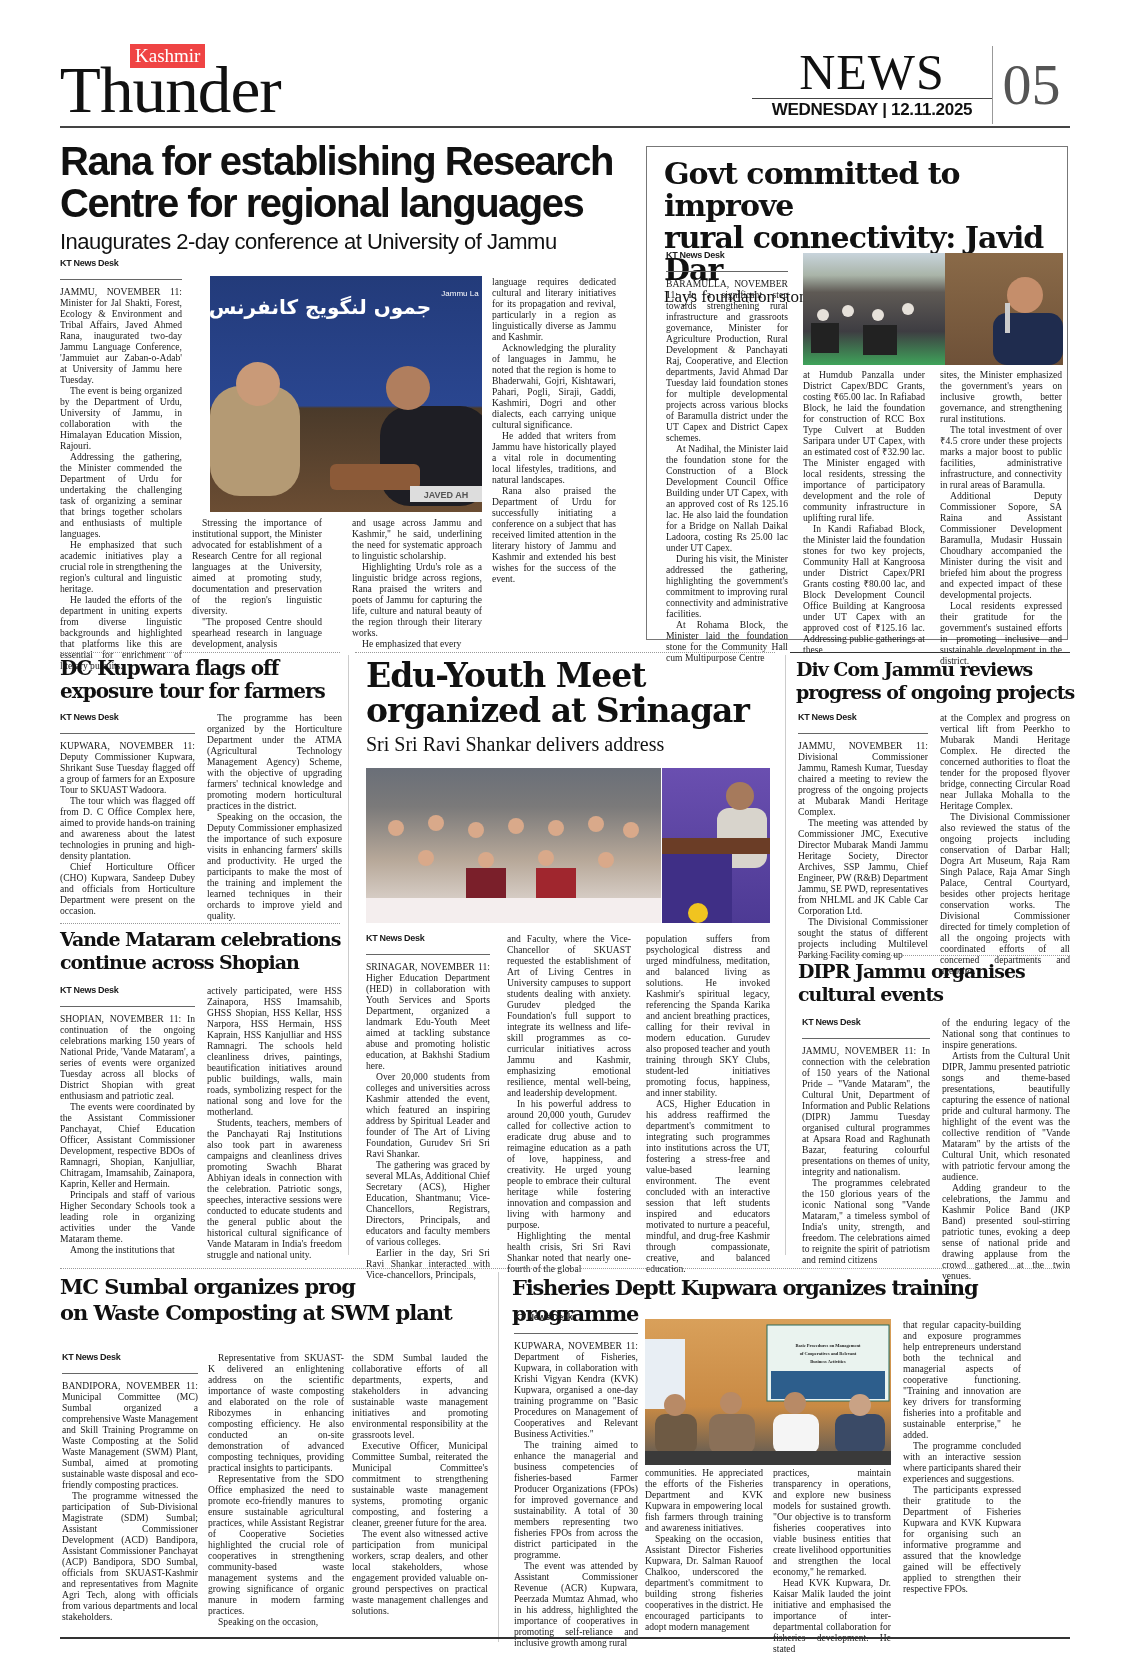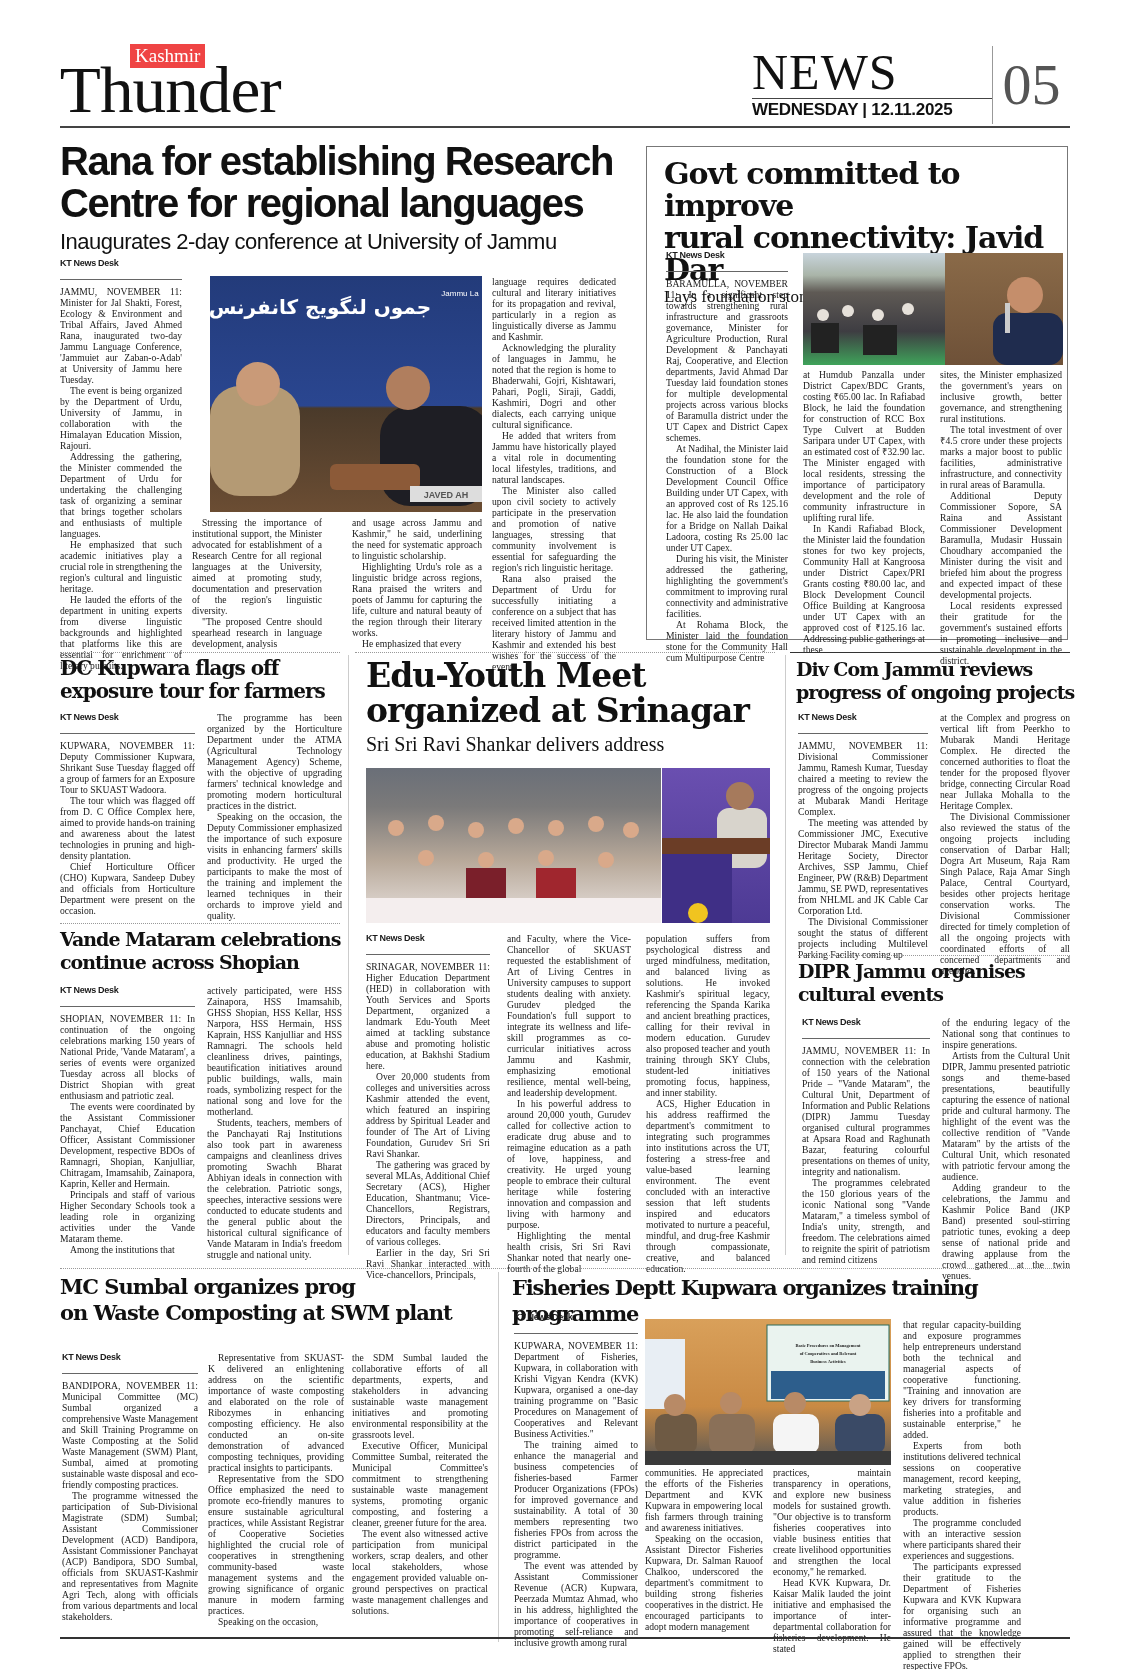--- a/index.html
+++ b/index.html
@@ -1,21 +1,21 @@
 <!DOCTYPE html>
 <html><head>
 <meta charset="utf-8">
 <style>
 *{box-sizing:border-box;margin:0;padding:0}
 body{width:1140px;height:1670px;background:#fff;font-family:"DejaVu Sans","Liberation Sans",sans-serif;color:#111;position:relative;overflow:hidden}
 .abs{position:absolute}
 .masthead{left:60px;top:40px;width:1010px;height:88px;border-bottom:2px solid #444}
 .brand-kashmir{position:absolute;left:70px;top:4px;background:#ef4444;color:#fff;font-family:"Liberation Serif",serif;font-size:19px;padding:0 5px;line-height:24px}
 .brand-thunder{position:absolute;left:2px;top:10px;font-family:"Liberation Serif",serif;font-size:66px;line-height:80px;letter-spacing:-1px;transform:scaleX(1.02)}
-.section-box{position:absolute;right:78px;top:6px;text-align:left}
+.section-box{position:absolute;right:78px;top:6px;text-align:center}
 .section-news{font-family:"Liberation Serif",serif;font-size:50px;line-height:52px;letter-spacing:1px}
 .section-rule{border-top:1px solid #444;width:240px;margin-left:auto}
 .section-date{font-family:"Liberation Sans",sans-serif;font-size:17px;font-weight:bold;line-height:22px;letter-spacing:-0.3px}
 .page-num{position:absolute;right:0;top:6px;width:78px;border-left:1px solid #999;height:78px;font-family:"Liberation Serif",serif;font-size:58px;color:#555;text-align:center;line-height:78px}
 .hl-sans{font-family:"Liberation Sans",sans-serif;font-weight:bold;letter-spacing:-1.5px}
 .hl-serif{font-family:"DejaVu Serif","Liberation Serif",serif;font-weight:bold;letter-spacing:-1px}
 .deck{font-family:"Liberation Sans",sans-serif;letter-spacing:-0.5px}
 .deck-serif{font-family:"Liberation Serif",serif}
 .byline{font-family:"Liberation Sans",sans-serif;font-weight:bold;font-size:9px;border-bottom:1.5px solid #666;padding-bottom:10px;margin-bottom:6px;letter-spacing:-0.3px}
 .col{position:absolute;font-family:"Liberation Serif",serif;font-size:9.6px;line-height:11px;text-align:justify;hyphens:auto;color:#1a1a1a}
@@ -75,21 +75,20 @@
 </div>
 <div class="col" style="left:352px;top:517px;width:130px">
   <p class="first">and usage across Jammu and Kashmir," he said, underlining the need for systematic approach to linguistic scholarship.</p>
   <p>Highlighting Urdu's role as a linguistic bridge across regions, Rana praised the writers and poets of Jammu for capturing the life, culture and natural beauty of the region through their literary works.</p>
   <p>He emphasized that every</p>
 </div>
 <div class="col" style="left:492px;top:276px;width:124px">
   <p class="first">language requires dedicated cultural and literary initiatives for its propagation and revival, particularly in a region as linguistically diverse as Jammu and Kashmir.</p>
   <p>Acknowledging the plurality of languages in Jammu, he noted that the region is home to Bhaderwahi, Gojri, Kishtawari, Pahari, Pogli, Siraji, Gaddi, Kashmiri, Dogri and other dialects, each carrying unique cultural significance.</p>
   <p>He added that writers from Jammu have historically played a vital role in documenting local lifestyles, traditions, and natural landscapes.</p>
-  <p>The Minister also called upon civil society to actively participate in the preservation and promotion of native languages, stressing that community involvement is essential for safeguarding the region's rich linguistic heritage.</p>
   <p>Rana also praised the Department of Urdu for successfully initiating a conference on a subject that has received limited attention in the literary history of Jammu and Kashmir and extended his best wishes for the success of the event.</p>
 </div>
 
 <div class="boxed" style="left:646px;top:146px;width:422px;height:494px"></div>
 <div class="abs" style="left:664px;top:158px;width:400px">
   <div class="hl-serif" style="font-size:30px;line-height:32px">
     <div>Govt committed to improve</div>
     <div>rural connectivity: Javid Dar</div>
   </div>
   <div class="deck-serif" style="font-size:17px;line-height:22px">Lays foundation stones for developmental projects</div>
@@ -314,18 +313,17 @@
 <div class="col" style="left:645px;top:1467px;width:118px">
   <p class="first">communities. He appreciated the efforts of the Fisheries Department and KVK Kupwara in empowering local fish farmers through training and awareness initiatives.</p>
   <p>Speaking on the occasion, Assistant Director Fisheries Kupwara, Dr. Salman Rauoof Chalkoo, underscored the department's commitment to building strong fisheries cooperatives in the district. He encouraged participants to adopt modern management</p>
 </div>
 <div class="col" style="left:773px;top:1467px;width:118px">
   <p class="first">practices, maintain transparency in operations, and explore new business models for sustained growth. "Our objective is to transform fisheries cooperatives into viable business entities that create livelihood opportunities and strengthen the local economy," he remarked.</p>
   <p>Head KVK Kupwara, Dr. Kaisar Malik lauded the joint initiative and emphasised the importance of inter-departmental collaboration for fisheries development. He stated</p>
 </div>
 <div class="col" style="left:903px;top:1319px;width:118px">
   <p class="first">that regular capacity-building and exposure programmes help entrepreneurs understand both the technical and managerial aspects of cooperative functioning. "Training and innovation are key drivers for transforming fisheries into a profitable and sustainable enterprise," he added.</p>
-  <p>Experts from both institutions delivered technical sessions on cooperative management, record keeping, marketing strategies, and value addition in fisheries products.</p>
   <p>The programme concluded with an interactive session where participants shared their experiences and suggestions.</p>
   <p>The participants expressed their gratitude to the Department of Fisheries Kupwara and KVK Kupwara for organising such an informative programme and assured that the knowledge gained will be effectively applied to strengthen their respective FPOs.</p>
 </div>
 
 <div class="hrule" style="left:60px;top:1637px;width:1010px"></div>
 
 </body></html>

